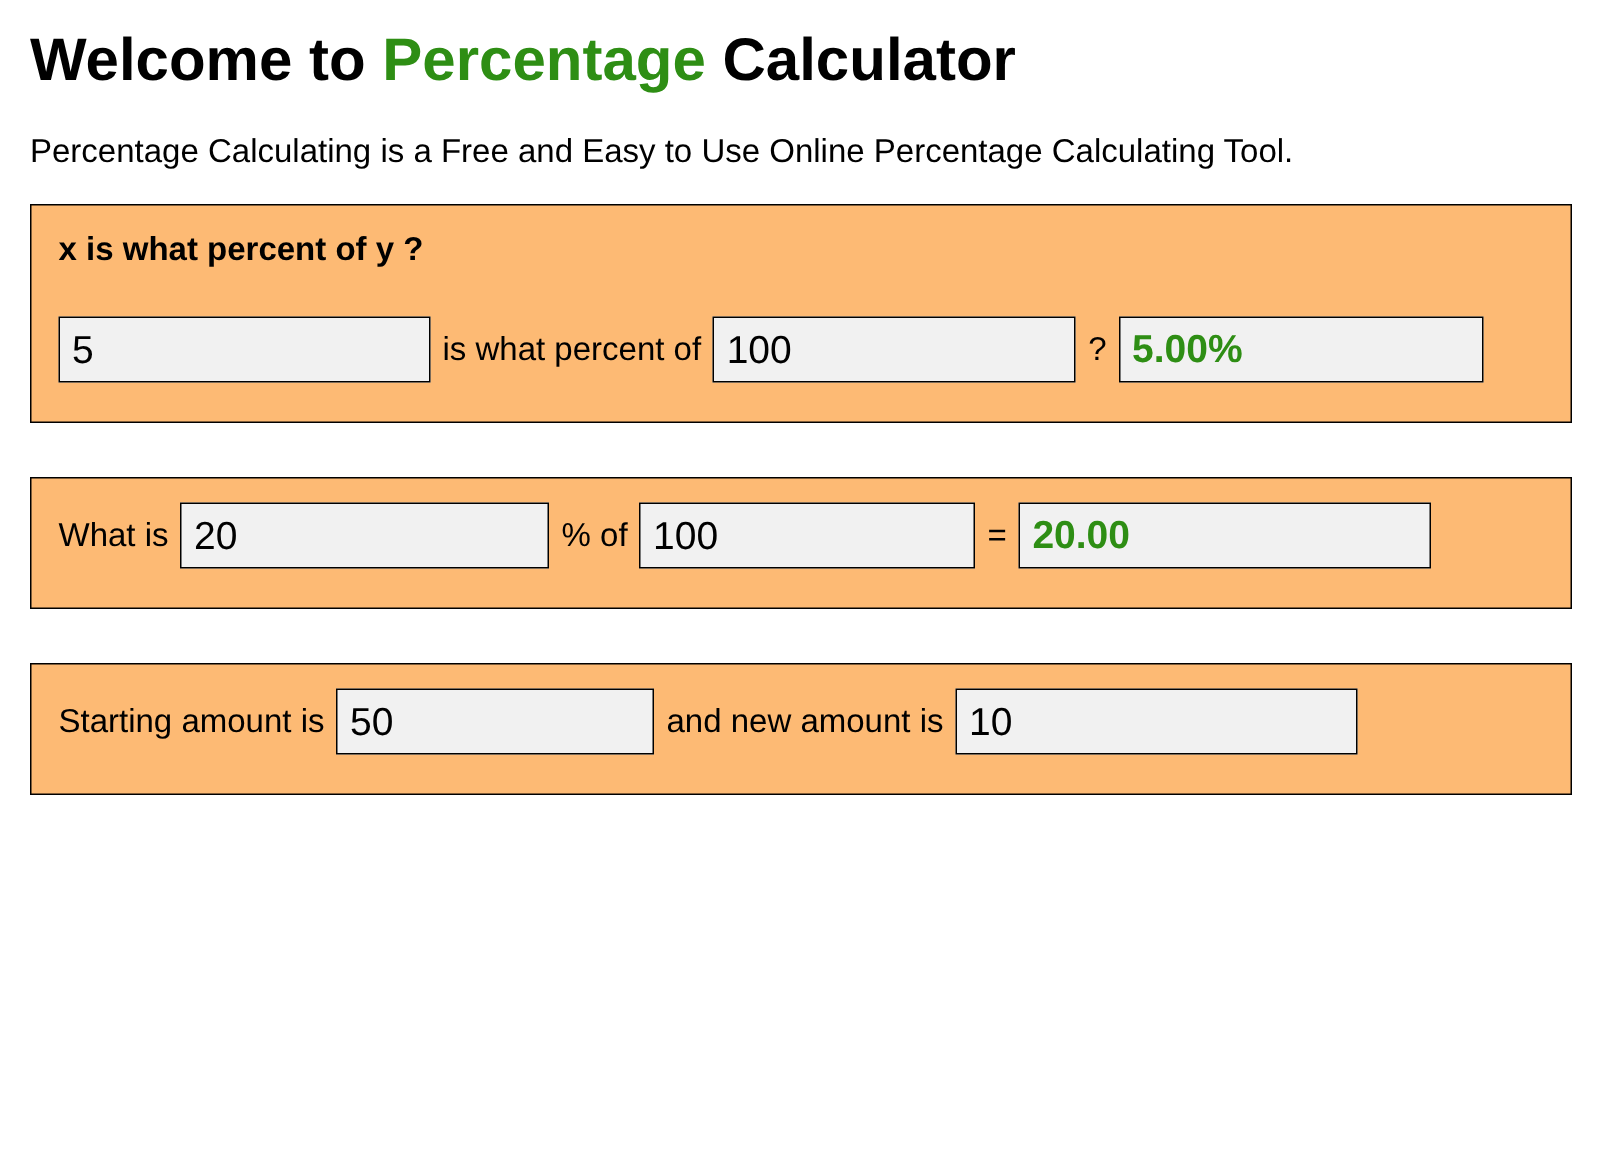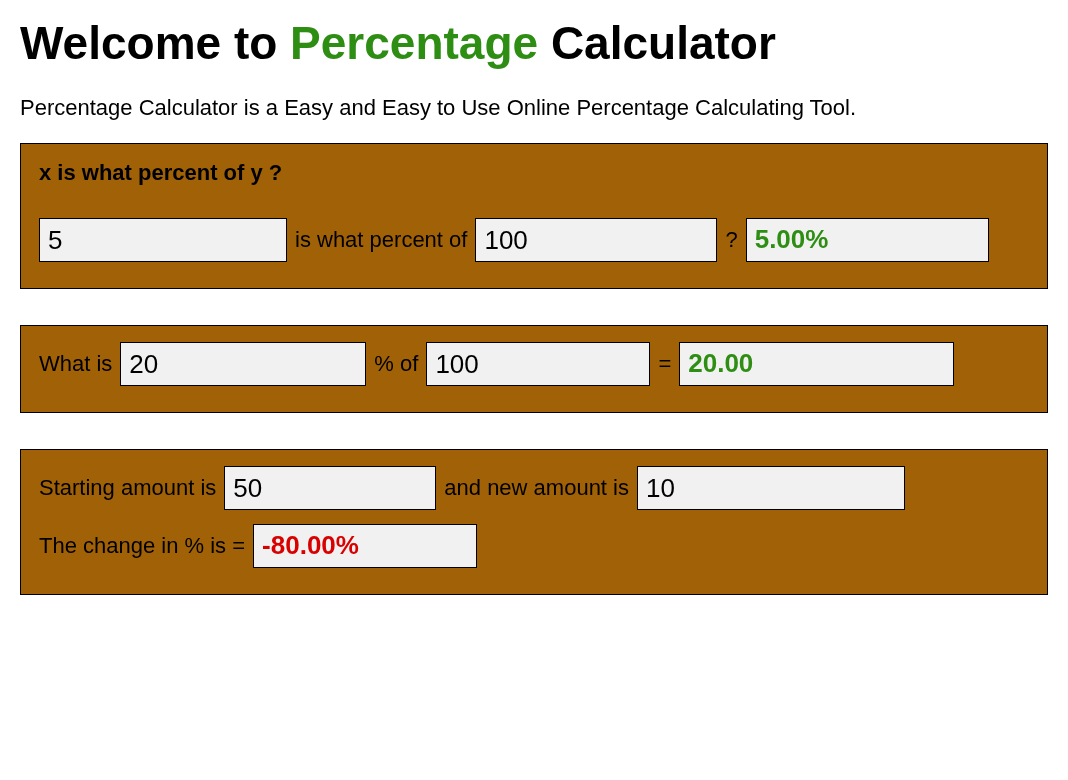--- a/index.html
+++ b/index.html
@@ -6,35 +6,35 @@
     body {
       margin: 0;
       padding: 16px 20px;
       font-family: Arial, Helvetica, sans-serif;
       font-size: 22px;
       color: #000;
       background: #fff;
       width: 1068px;
     }
     h1 {
-      font-size: 46px;
+      font-size: 40px;
       font-weight: 700;
       margin: 0 0 24px 0;
       line-height: 1.2;
     }
     .accent {
       color: #2e8e14;
     }
     .intro {
       font-size: 22px;
       margin: 0 0 22px 0;
     }
     .panel {
       border: 1px solid #000;
-      background: #a16207;
+      background: #fdba74;
       padding: 16px 34px 26px 18px;
       margin-bottom: 36px;
     }
     .panel-title {
       font-weight: 700;
       margin: 0 0 32px 0;
     }
     .row {
       display: flex;
       align-items: center;
@@ -68,21 +68,21 @@
       color: #d90000;
     }
   </style>
 </head>
 <body>
 
 <h1>
   <span>Welcome to </span><span class="accent">Percentage</span><span> Calculator</span>
 </h1>
 
-<p class="intro">Percentage Calculator is a Easy and Easy to Use Online Percentage Calculating Tool.</p>
+<p class="intro">Percentage Calculating is a Free and Easy to Use Online Percentage Calculating Tool.</p>
 
 <div class="panel">
   <p class="panel-title">x is what percent of y ?</p>
   <div class="row">
     <input class="field" style="width: 248px;" value="5">
     <span class="lbl">is what percent of</span>
     <input class="field" style="width: 242px;" value="100">
     <span class="lbl">?</span>
     <div class="field result green" style="width:243px">5.00%</div>
   </div>
@@ -99,17 +99,13 @@
   </div>
 </div>
 
 <div class="panel">
   <div class="row">
     <span class="lbl">Starting amount is</span>
     <input class="field" style="width: 212px;" value="50">
     <span class="lbl">and new amount is</span>
     <input class="field" style="width: 268px;" value="10">
   </div>
-  <div class="row">
-    <span class="lbl">The change in % is =</span>
-    <div class="field result red" style="width:224px">-80.00%</div>
-  </div>
 </div>
 
 </body></html>

